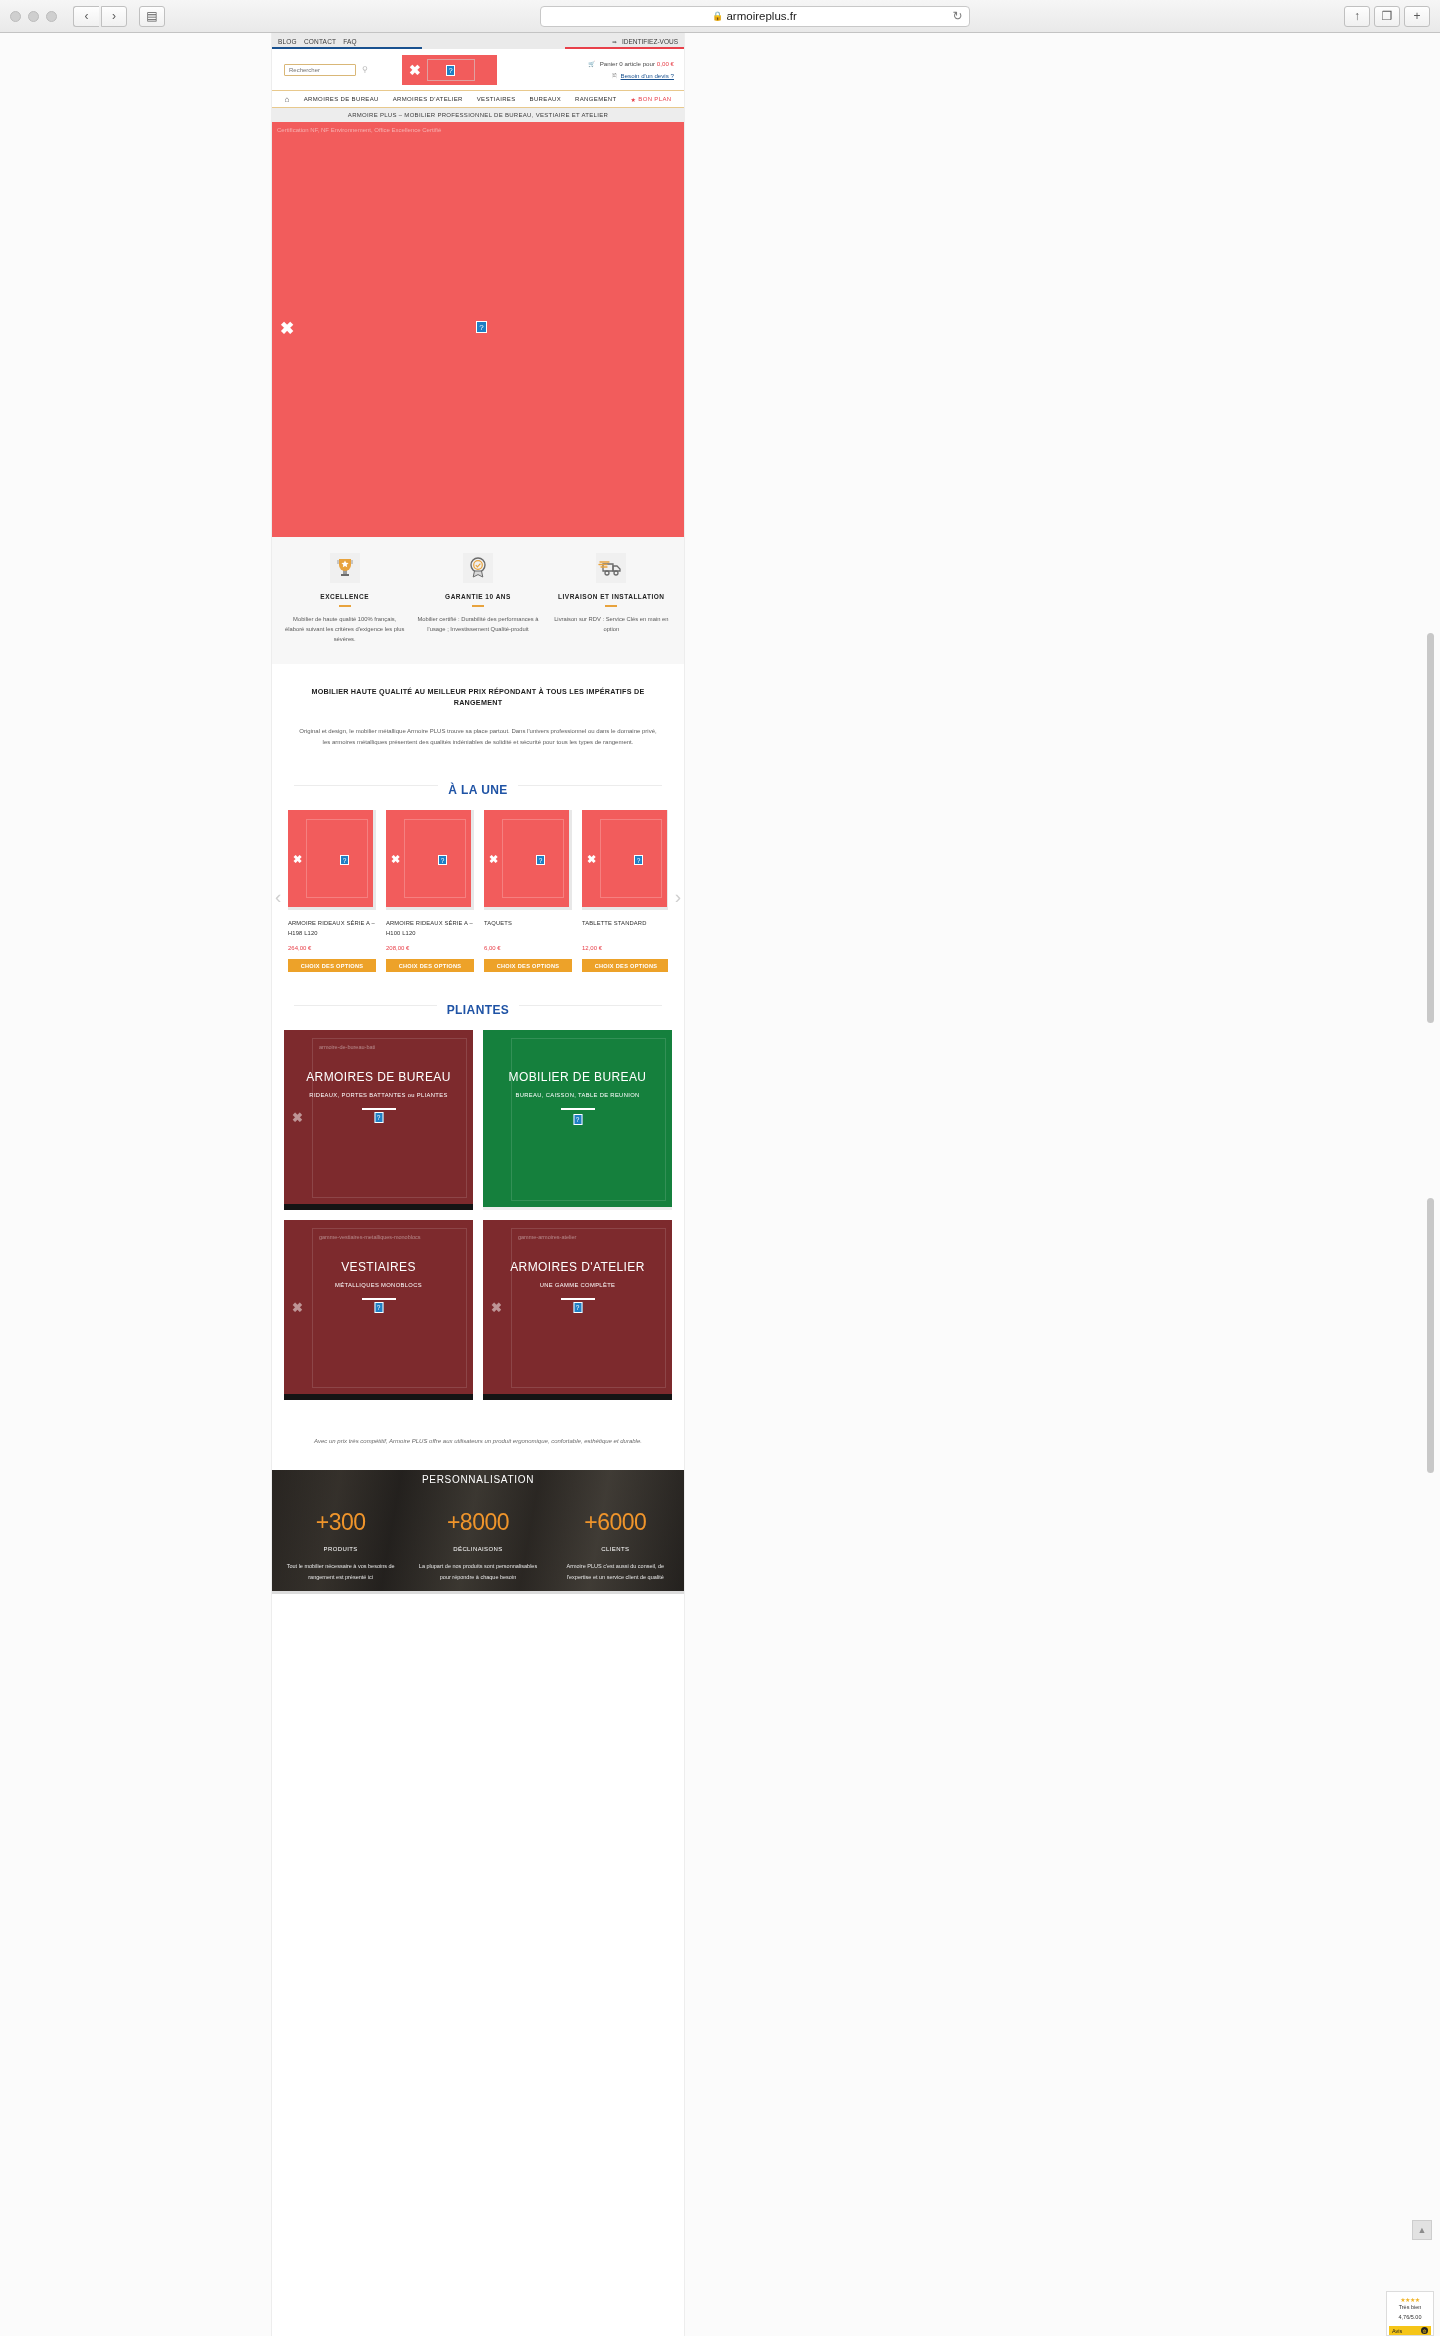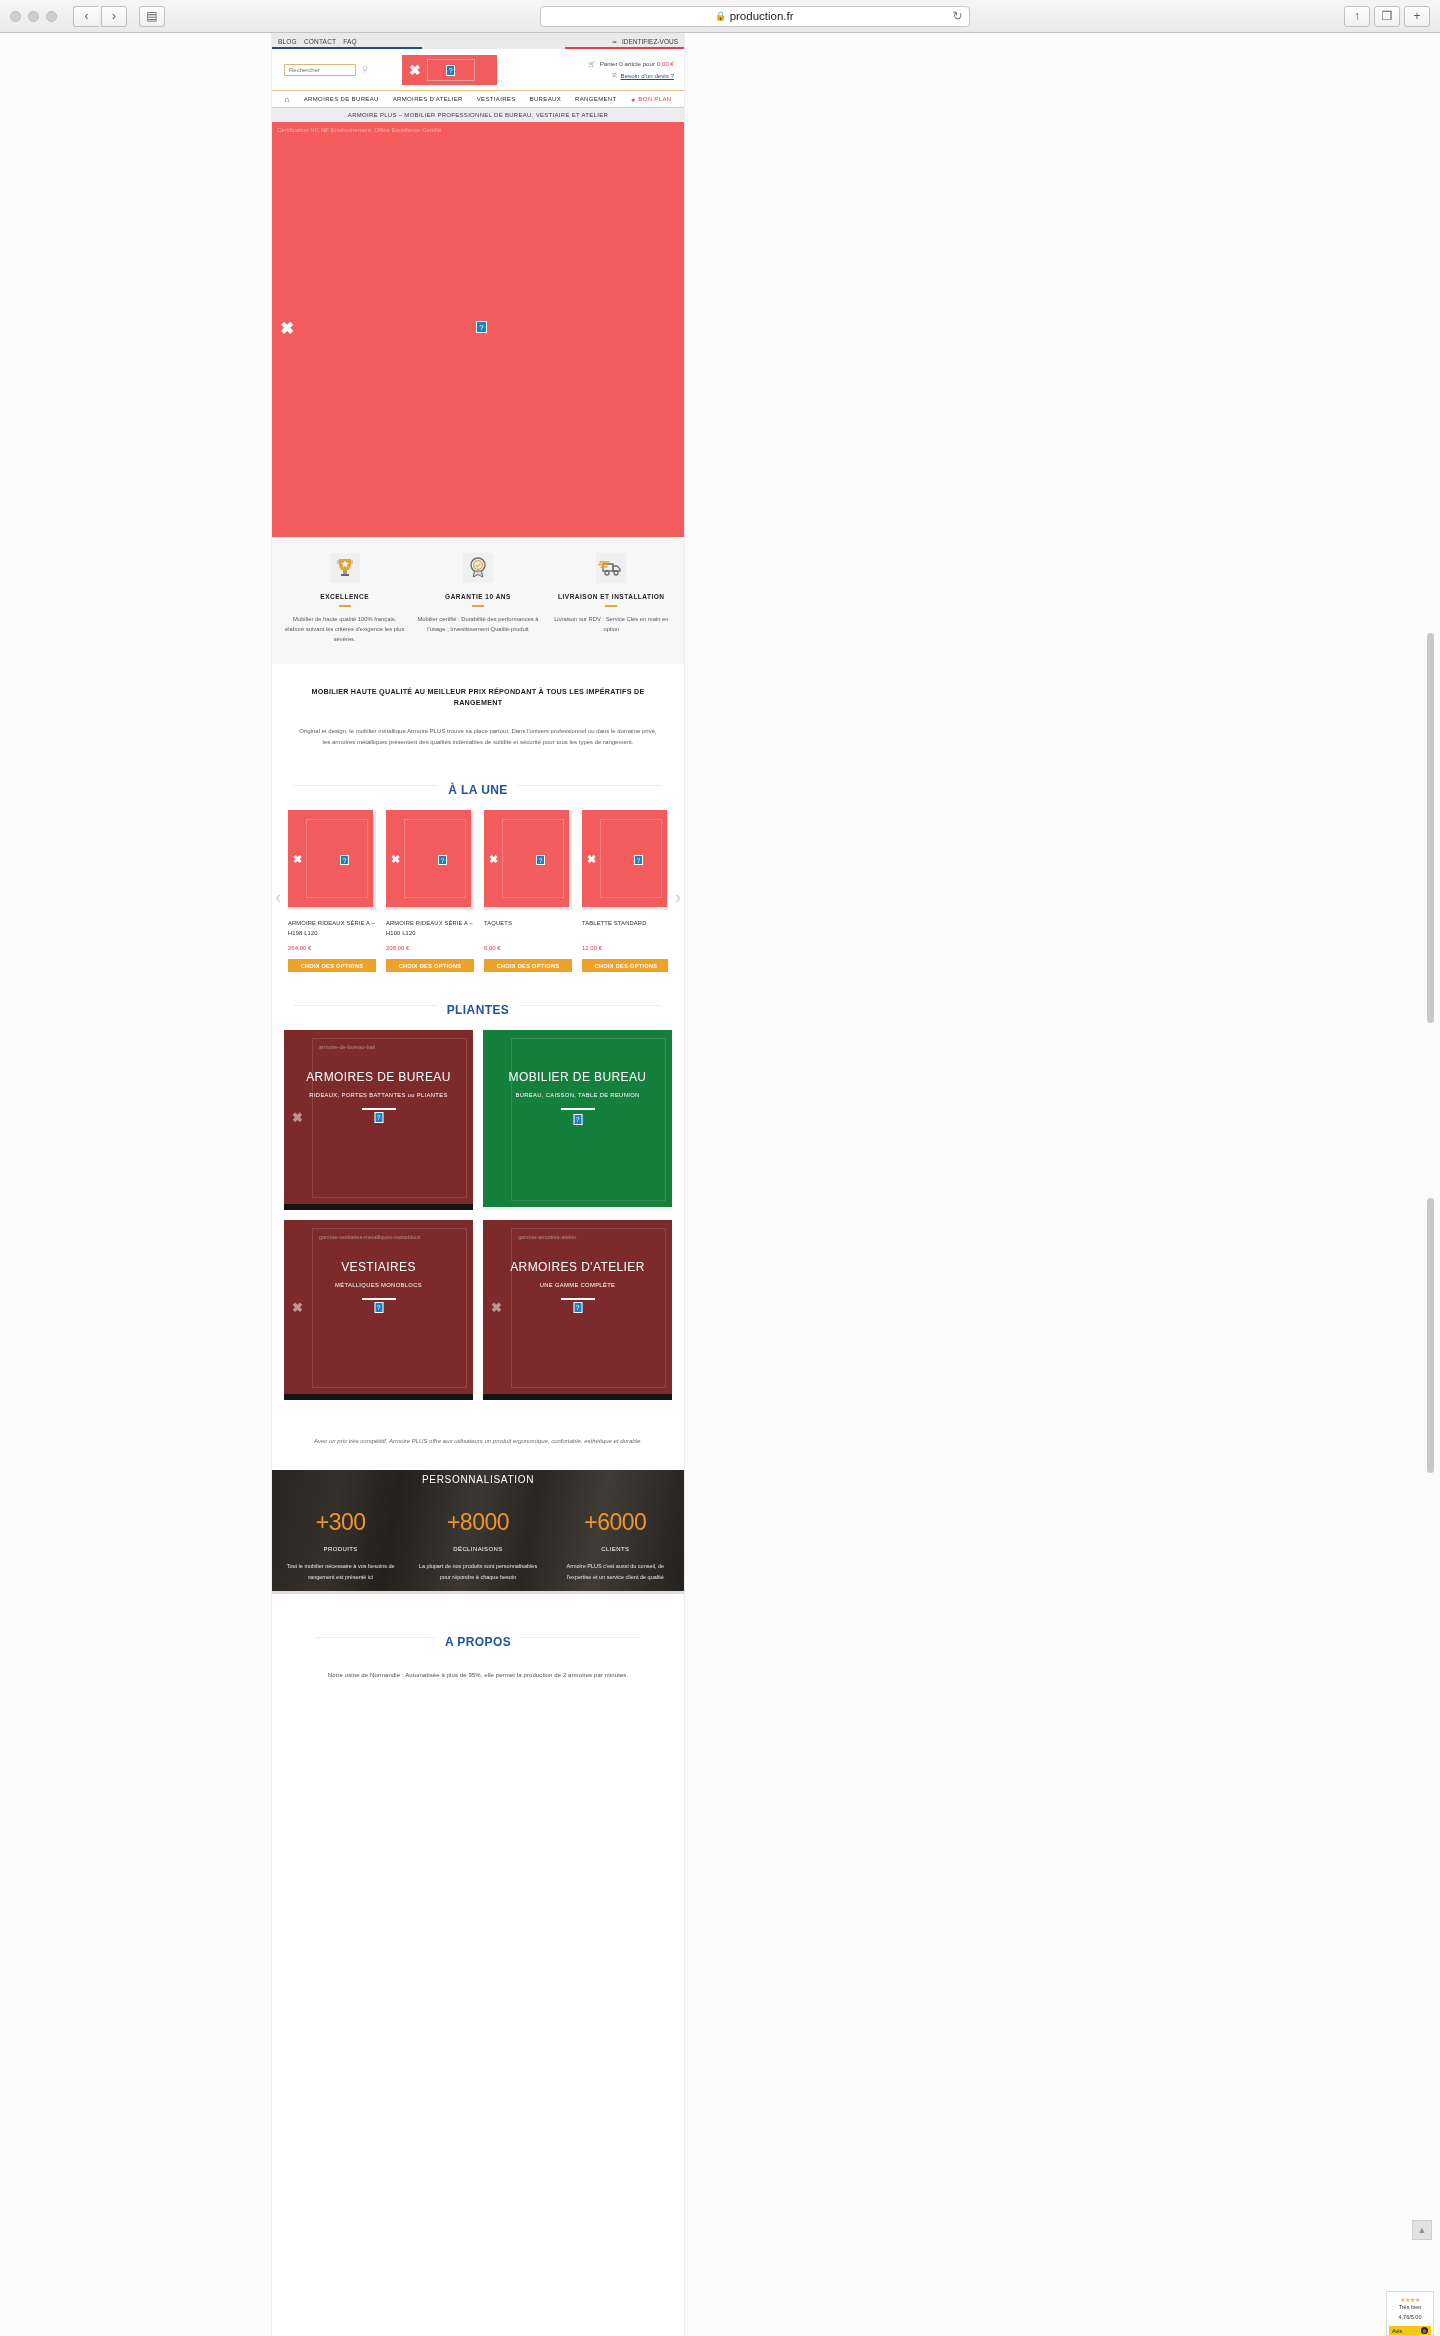--- a/index.html
+++ b/index.html
@@ -323,21 +323,21 @@
     <div class="dot"></div>
   </div>
   <div class="nav-btns">
     <div class="chrome-btn joined-l">‹</div>
     <div class="chrome-btn joined-r">›</div>
     <div class="chrome-btn sidebar-toggle">▤</div>
   </div>
   <div class="urlbar-wrap">
     <div class="urlbar">
       <span class="lockicon">🔒</span>
-      <span>production.fr</span>
+      <span>armoireplus.fr</span>
       <span class="reloadbtn">↻</span>
     </div>
   </div>
   <div class="chrome-right">
     <div class="chrome-btn">↑</div>
     <div class="chrome-btn">❐</div>
     <div class="chrome-btn">+</div>
   </div>
 </div>
 
@@ -572,27 +572,20 @@
           <div class="perso-desc">La plupart de nos produits sont personnalisables pour répondre à chaque besoin</div>
         </div>
         <div class="perso-col">
           <div class="perso-num">+6000</div>
           <div class="perso-label">CLIENTS</div>
           <div class="perso-desc">Armoire PLUS c'est aussi du conseil, de l'expertise et un service client de qualité</div>
         </div>
       </div>
     </div>
 
-    <div class="apropos">
-      <div class="sec-head">
-        <div class="line"></div>
-        <span class="txt">A PROPOS</span>
-      </div>
-      <div class="apropos-text">Notre usine de Normandie : Automatisée à plus de 95%, elle permet la production de 2 armoires par minutes.</div>
-    </div>
 
   </div>
 
   <div class="page-scrollbar"></div>
   <div class="page-scrollbar2"></div>
 
   <div class="totop">▲</div>
 
   <div class="avis-widget">
     <div class="avis-stars">★★★★</div>

